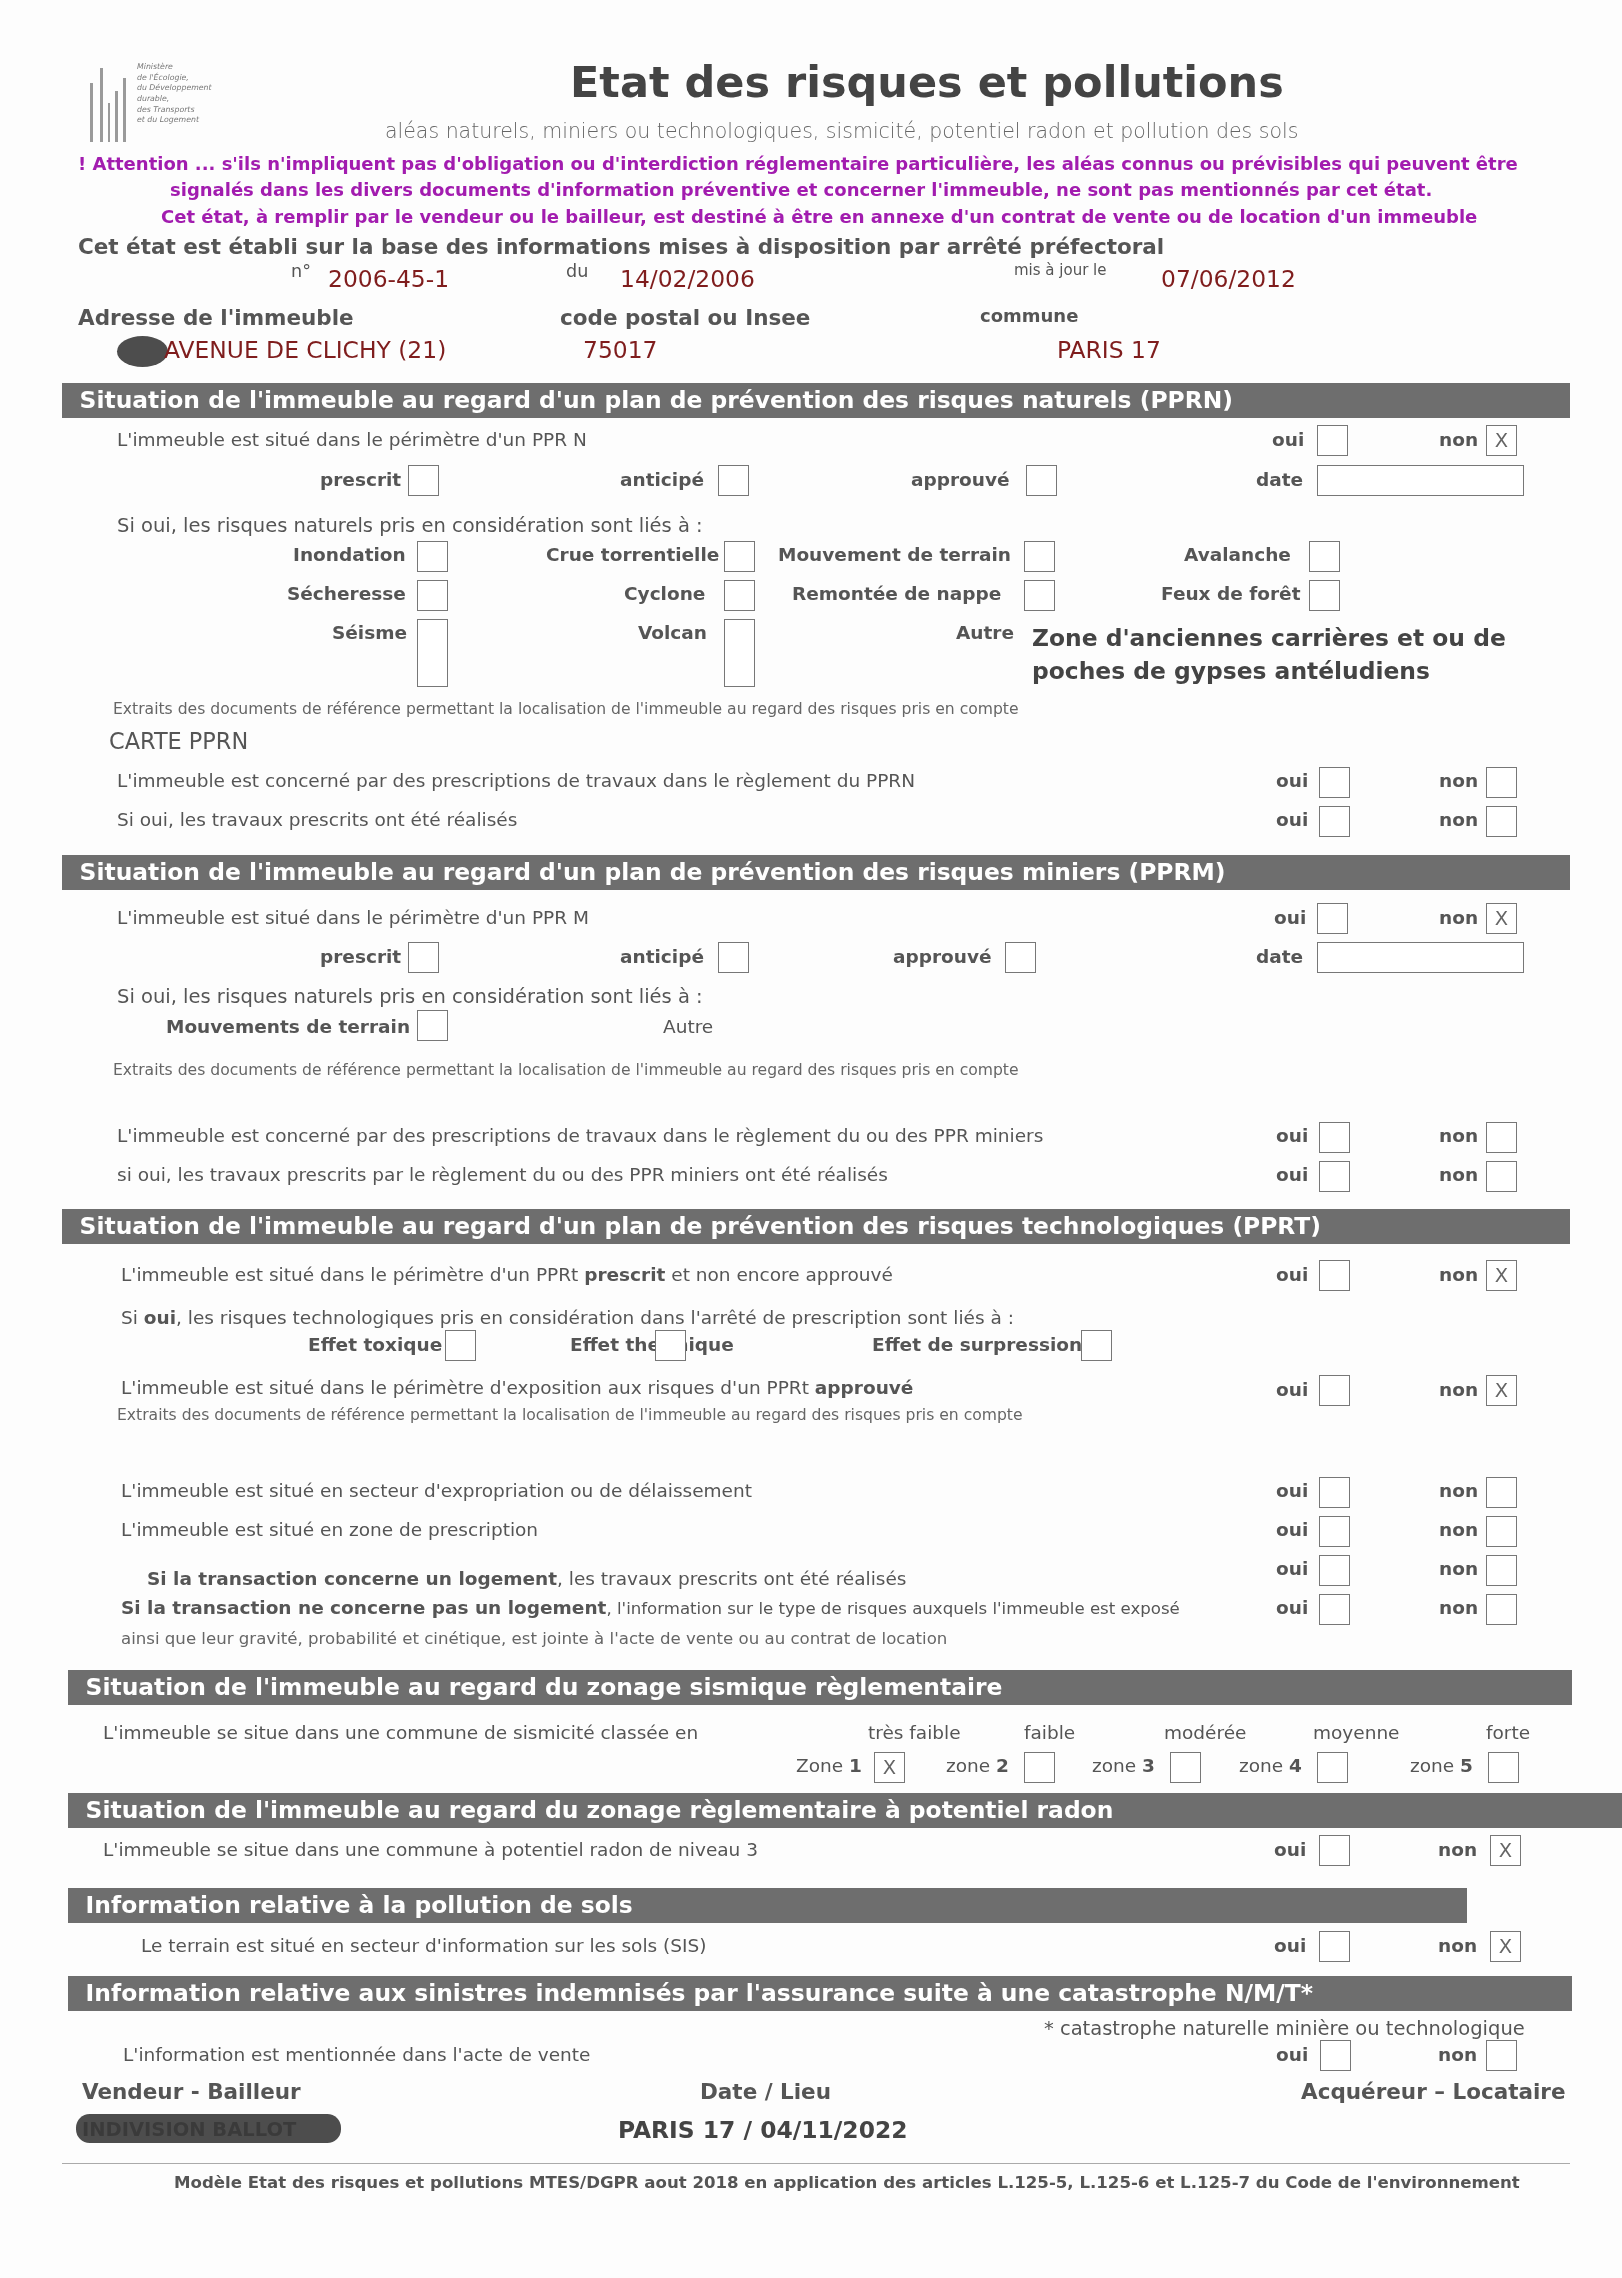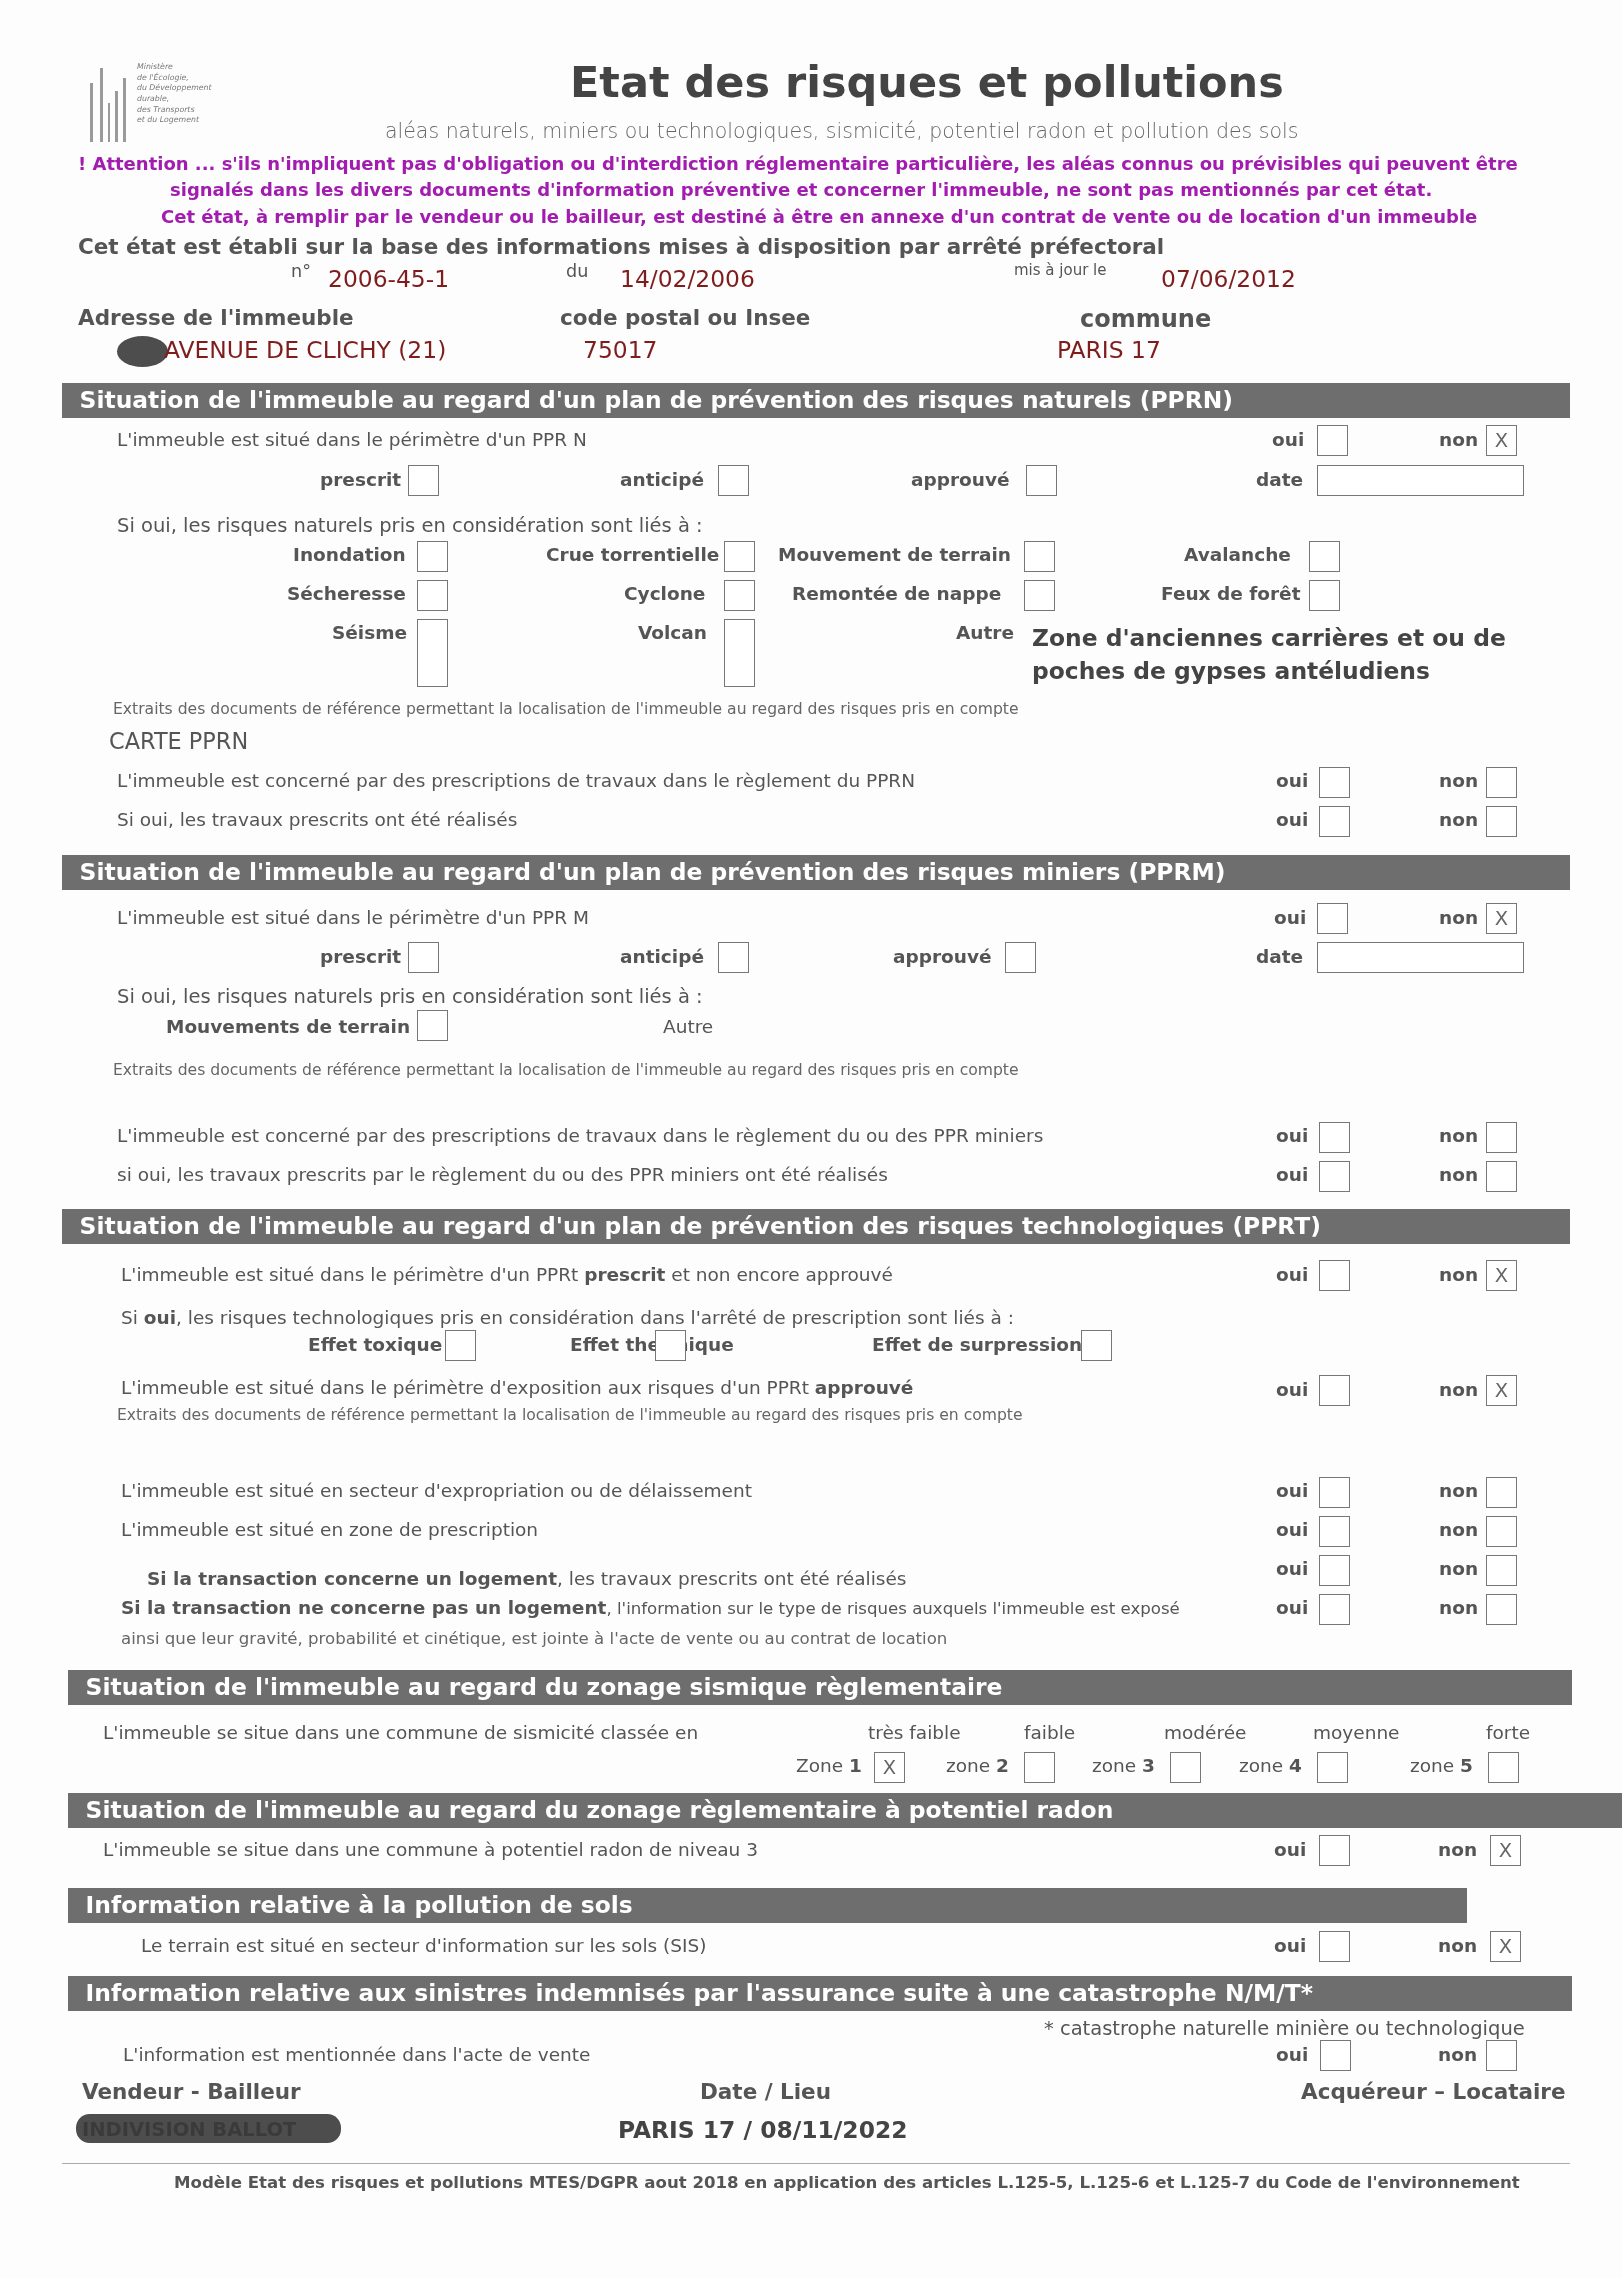--- a/index.html
+++ b/index.html
@@ -56,21 +56,21 @@
 <div class="abs lbl-bold" style="left:78px;top:234px;font-size:21.5px;">Cet état est établi sur la base des informations mises à disposition par arrêté préfectoral</div>
 <div class="abs txt" style="left:291px;top:261px;font-size:17.6px;">n°</div>
 <div class="abs val" style="left:328px;top:265px;">2006-45-1</div>
 <div class="abs txt" style="left:566px;top:261px;font-size:17.6px;">du</div>
 <div class="abs val" style="left:620px;top:265px;">14/02/2006</div>
 <div class="abs txt" style="left:1014px;top:261px;font-size:15px;">mis à jour le</div>
 <div class="abs val" style="left:1161px;top:265px;">07/06/2012</div>
 
 <div class="abs lbl-bold" style="left:78px;top:305px;font-size:21.5px;">Adresse de l'immeuble</div>
 <div class="abs lbl-bold" style="left:560px;top:305px;font-size:21.5px;">code postal ou Insee</div>
-<div class="abs lbl-bold" style="left:1080px;top:305px;font-size:24px;">commune</div>
+<div class="abs lbl-bold" style="left:980px;top:305px;font-size:18px;">commune</div>
 <div class="redact" style="left:117px;top:336px;width:51px;height:31px;"></div>
 <div class="abs val" style="left:164px;top:336px;">AVENUE DE CLICHY (21)</div>
 <div class="abs val" style="left:583px;top:336px;">75017</div>
 <div class="abs val" style="left:1057px;top:336px;">PARIS 17</div>
 
 <div class="section" style="top:383px;">Situation de l'immeuble au regard d'un plan de prévention des risques naturels (PPRN)</div>
 <div class="abs txt" style="left:117px;top:429px;">L'immeuble est situé dans le périmètre d'un PPR N</div>
 <div class="abs ox" style="left:1272px;top:429px;">oui</div>
 <div class="cb" style="left:1317px;top:425px;"></div>
 <div class="abs ox" style="left:1439px;top:429px;">non</div>
@@ -246,17 +246,17 @@
 <div class="abs ox" style="left:1276px;top:2044px;">oui</div>
 <div class="cb" style="left:1320px;top:2040px;"></div>
 <div class="abs ox" style="left:1438px;top:2044px;">non</div>
 <div class="cb" style="left:1486px;top:2040px;"></div>
 
 <div class="abs lbl-bold" style="left:82px;top:2079px;font-size:21.5px;">Vendeur - Bailleur</div>
 <div class="abs lbl-bold" style="left:700px;top:2079px;font-size:21.5px;">Date / Lieu</div>
 <div class="abs lbl-bold" style="left:1301px;top:2079px;font-size:21.5px;">Acquéreur – Locataire</div>
 <div class="abs lbl-bold" style="left:82px;top:2118px;font-size:19.5px;color:#444;">INDIVISION BALLOT</div>
 <div class="redact" style="left:76px;top:2114px;width:265px;height:29px;border-radius:13.7px;"></div>
-<div class="abs big" style="left:618px;top:2116px;">PARIS 17  / 08/11/2022</div>
+<div class="abs big" style="left:618px;top:2116px;">PARIS 17  / 04/11/2022</div>
 
 <div class="hr" style="top:2163px;"></div>
 <div class="abs lbl-bold" style="left:174px;top:2173px;font-size:16.6px;">Modèle Etat des risques et pollutions MTES/DGPR aout 2018 en application des articles L.125-5,  L.125-6 et L.125-7 du Code de l'environnement</div>
 
 
 </body></html>

